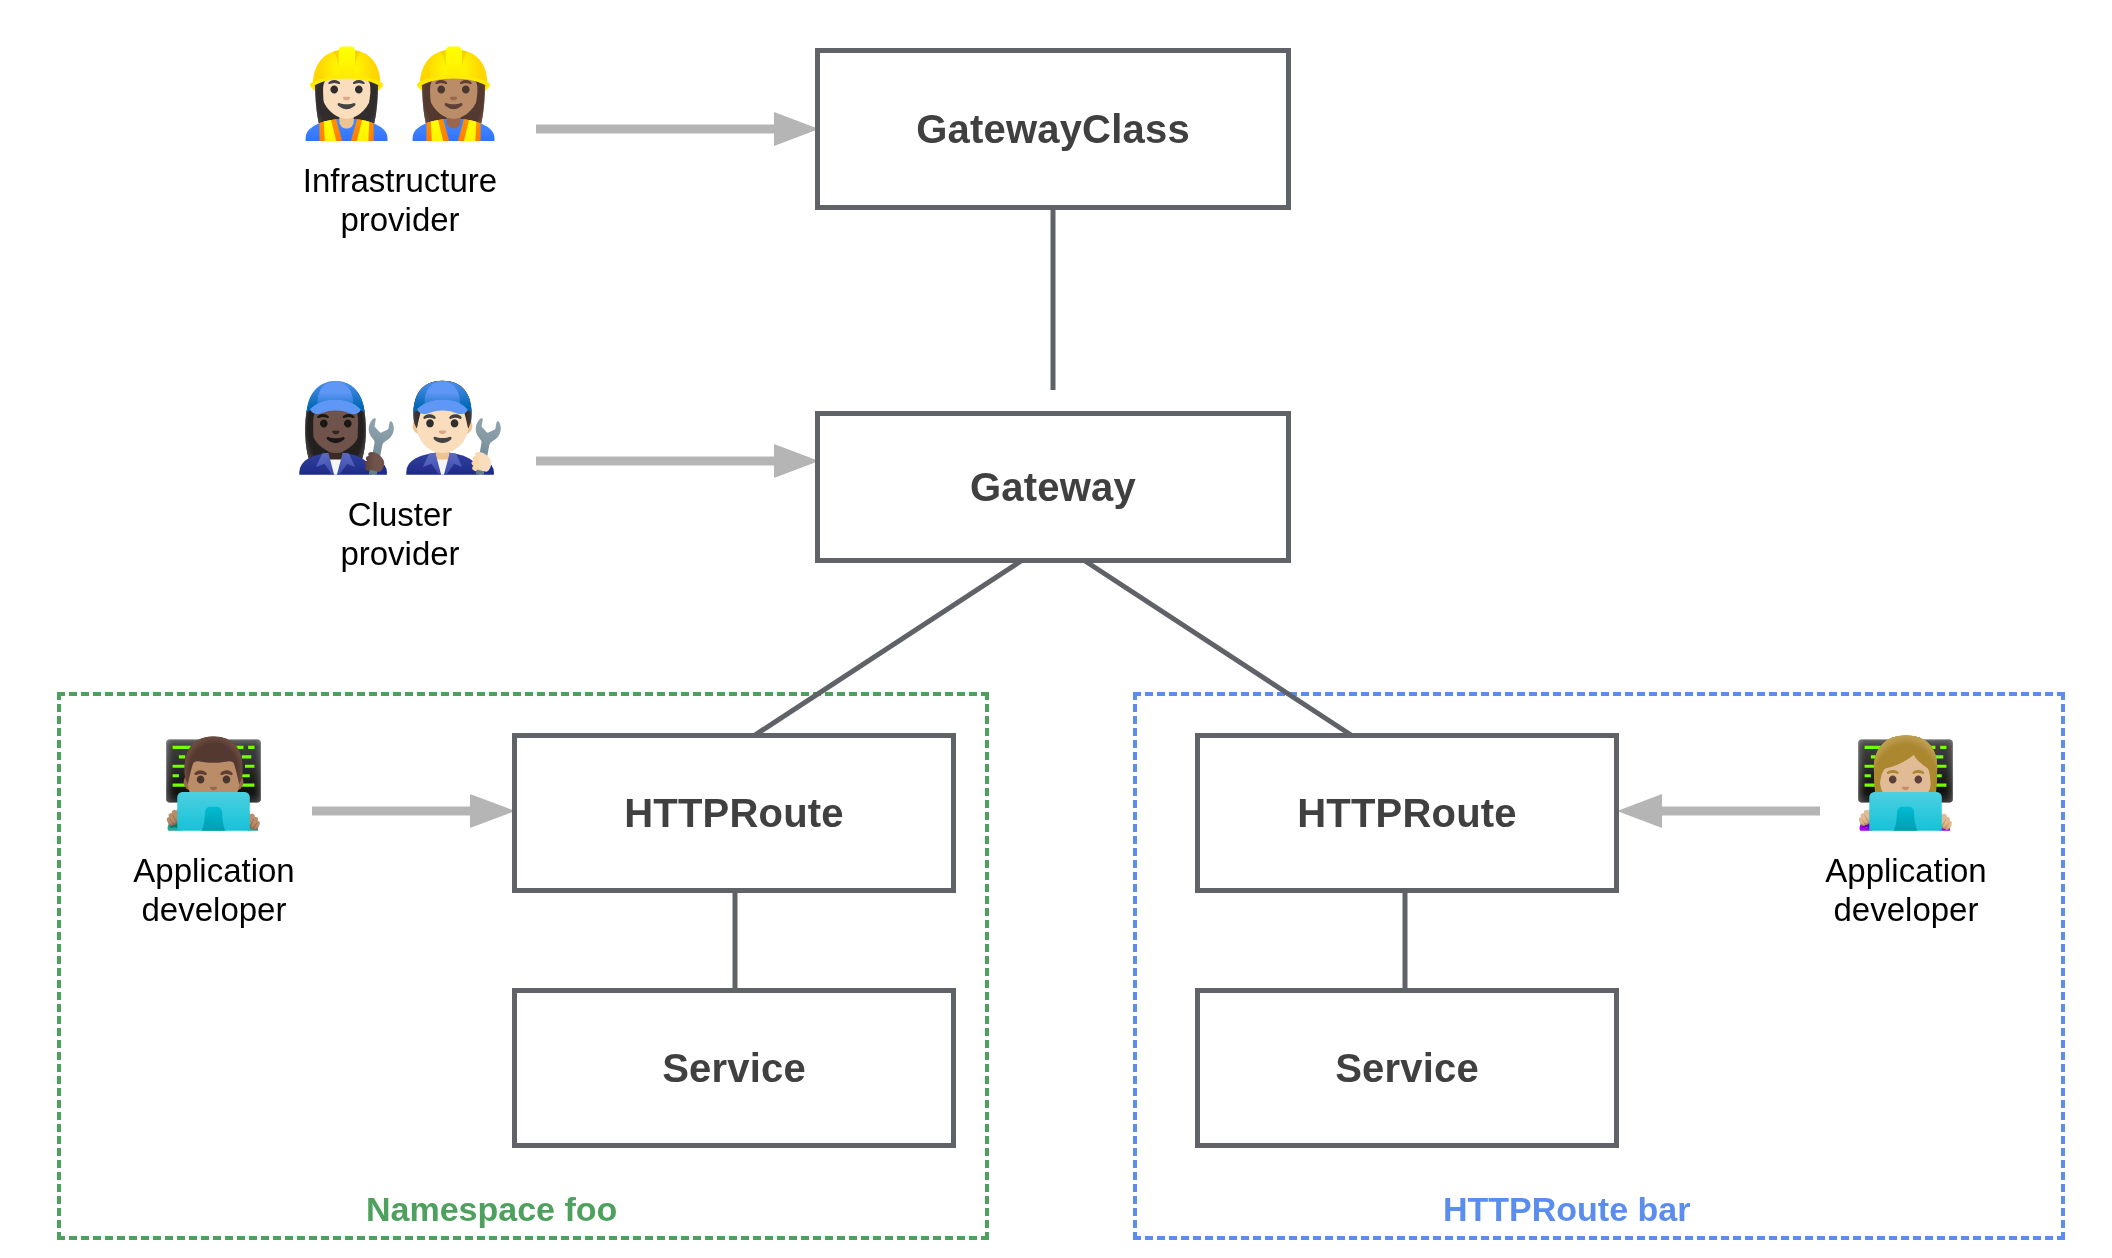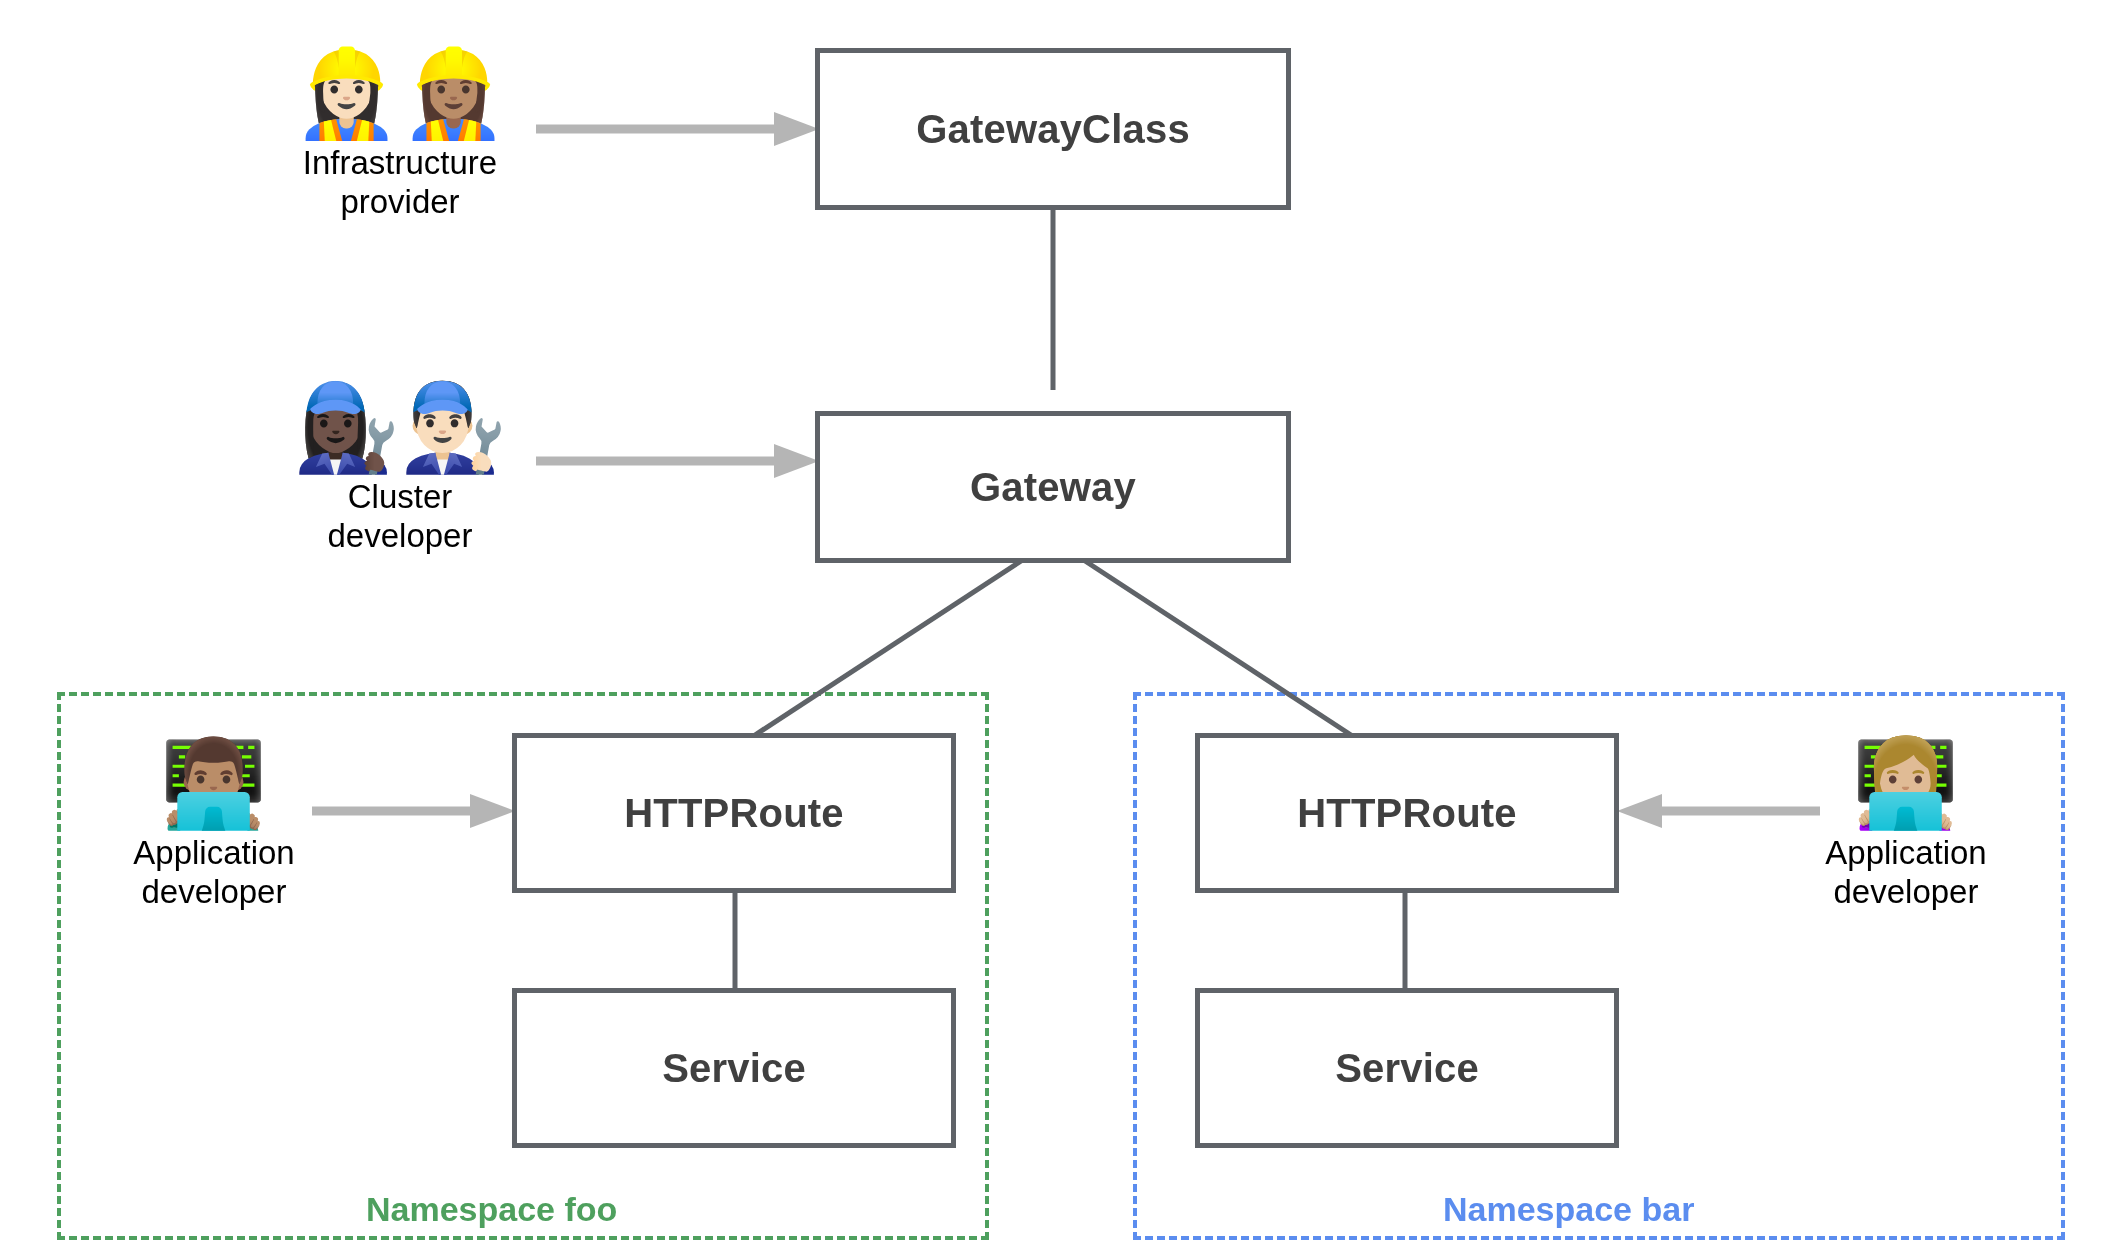--- a/index.html
+++ b/index.html
@@ -80,21 +80,21 @@
     align-items: center;
     z-index: 4;
   }
   .persona-emoji {
     font-size: 86px;
     line-height: 1.05;
     white-space: nowrap;
     font-family: "DejaVu Sans", sans-serif;
   }
   .persona-label {
-    margin-top: 6px;
+    margin-top: 24px;
     font-size: 33px;
     line-height: 1.18;
     color: #000000;
     text-align: center;
     white-space: pre-line;
   }
 </style>
 </head>
 <body>
 
@@ -162,31 +162,31 @@
 
   <div class="persona" style="left:250px; top:48px; width:300px;">
     <div class="persona-emoji">👷🏻‍♀️👷🏽‍♀️</div>
     <div class="persona-label">Infrastructure
 provider</div>
   </div>
 
   <div class="persona" style="left:250px; top:382px; width:300px;">
     <div class="persona-emoji">👩🏿‍🔧👨🏻‍🔧</div>
     <div class="persona-label">Cluster
-developer</div>
+provider</div>
   </div>
 
   <div class="persona" style="left:108px; top:738px; width:212px;">
     <div class="persona-emoji">👨🏽‍💻</div>
     <div class="persona-label">Application
 developer</div>
   </div>
 
   <div class="persona" style="left:1800px; top:738px; width:212px;">
     <div class="persona-emoji">👩🏼‍💻</div>
     <div class="persona-label">Application
 developer</div>
   </div>
 
   <div class="namespace-label" style="left:366px; top:1190px;">Namespace foo</div>
-  <div class="namespace-label bar" style="left:1443px; top:1190px;">Namespace bar</div>
+  <div class="namespace-label bar" style="left:1443px; top:1190px;">HTTPRoute bar</div>
 
 </div>
 
 </body></html>

